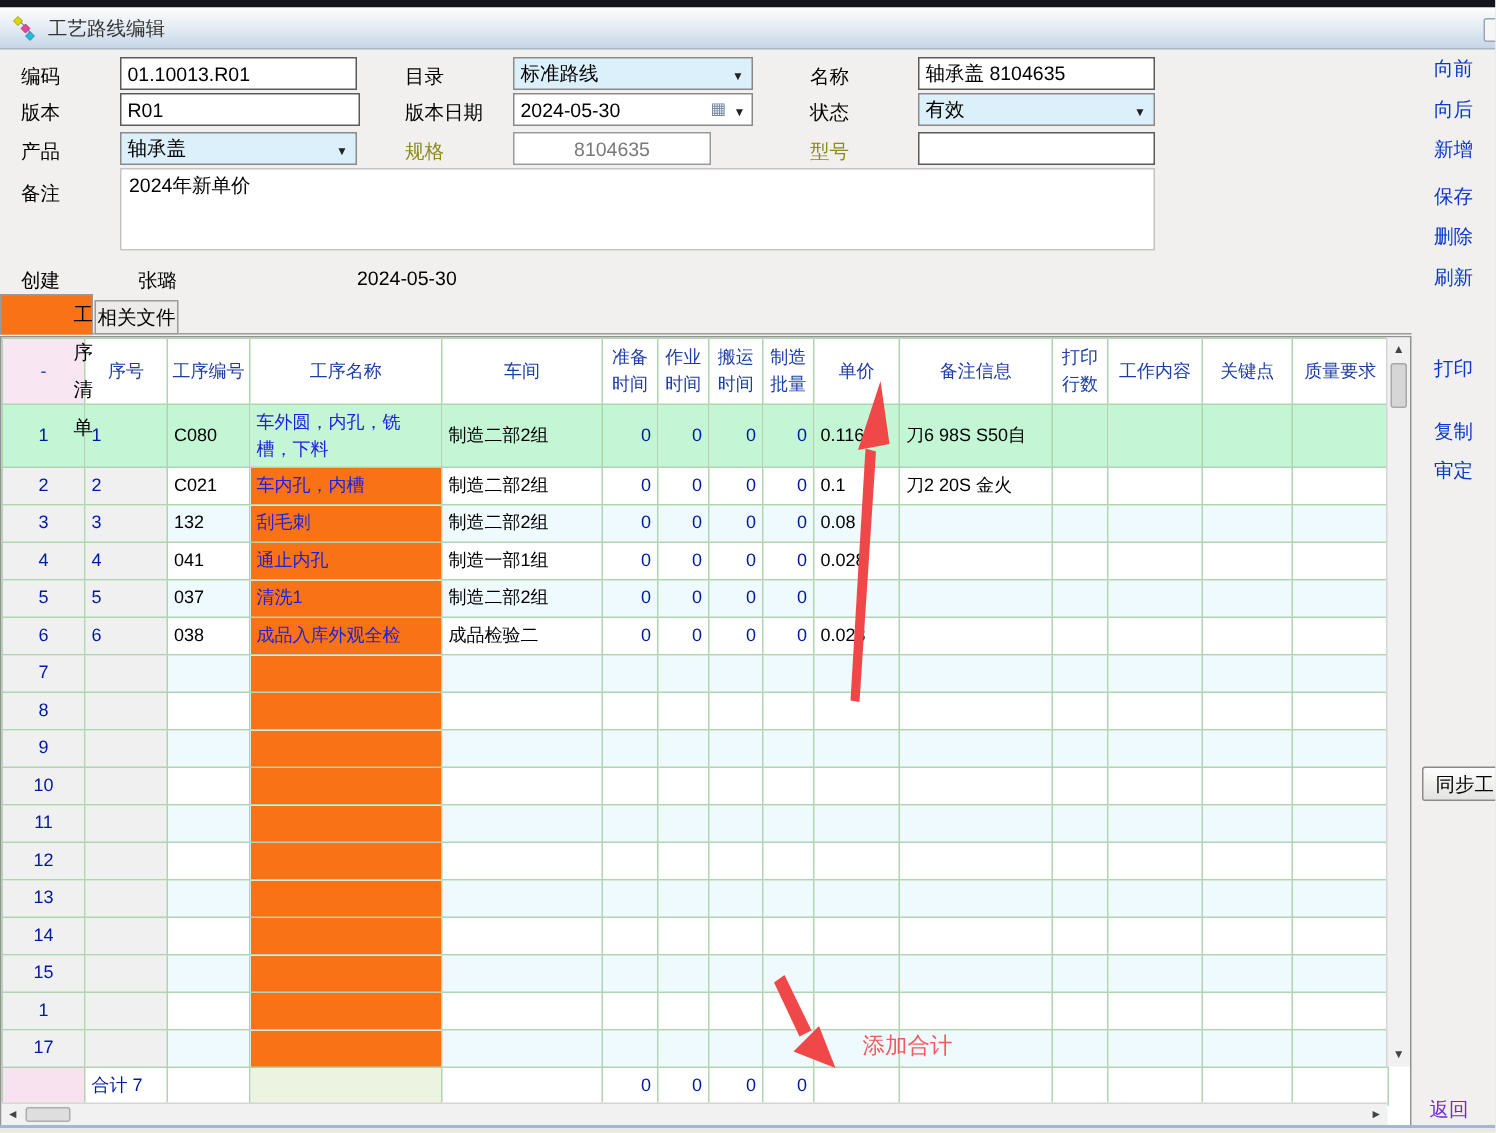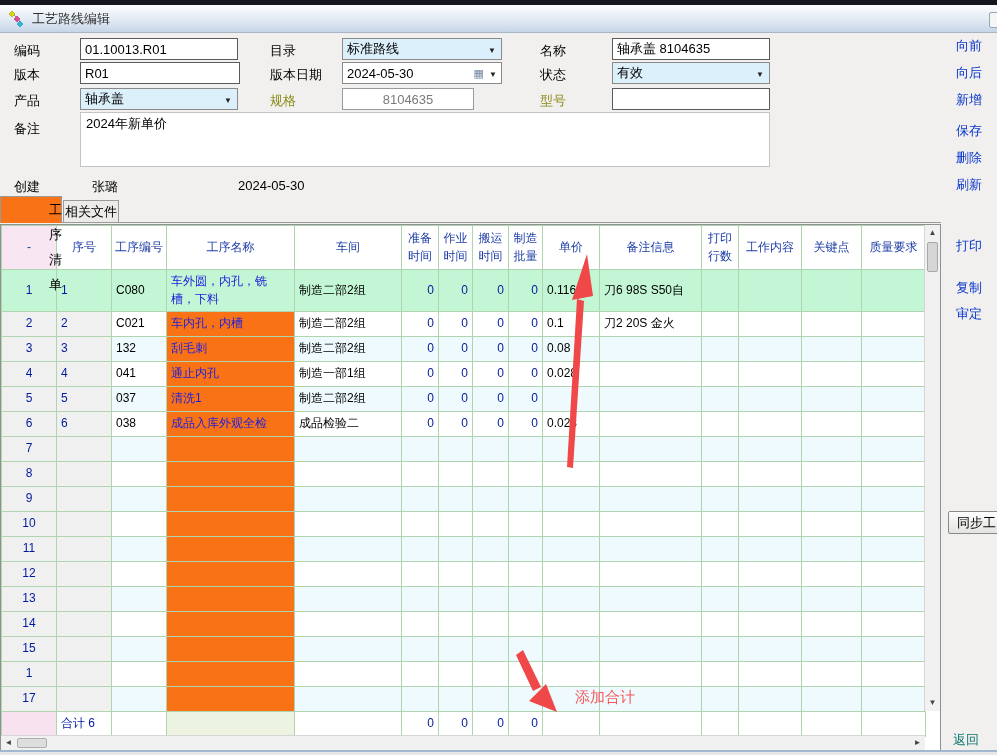--- a/index.html
+++ b/index.html
@@ -79,21 +79,21 @@
   .hsb .lf,.hsb .rt{position:absolute;top:0;width:15px;height:14px;text-align:center;font-size:8px;color:#444;line-height:14px;}
   .hsb .lf{left:0;} .hsb .rt{right:0;}
   .hsb .thumb{position:absolute;left:16px;top:2px;width:30px;height:10px;background:#dedede;border:1px solid #aeaeae;border-radius:2px;}
   
   .slink{position:absolute;left:956px;color:#0a36cc;font-size:13px;white-space:nowrap;cursor:pointer;}
   .syncbtn{
     position:absolute;left:948px;top:511px;width:58px;height:23px;
     background:linear-gradient(#fdfdfd,#e3e3e1);border:1px solid #8a8a8a;border-radius:2px;
     font-size:13px;text-align:left;padding-left:8px;white-space:nowrap;overflow:hidden;font-family:inherit;
   }
-  .retlink{position:absolute;left:953px;top:731px;color:#0f766e;font-size:13px;white-space:nowrap;cursor:pointer;}
+  .retlink{position:absolute;left:953px;top:731px;color:#6d28d9;font-size:13px;white-space:nowrap;cursor:pointer;}
   
   .overlay{position:absolute;left:0;top:0;width:997px;height:755px;pointer-events:none;z-index:50;}
   .addtotal{position:absolute;left:575px;top:688px;color:#f4595c;font-size:15px;z-index:51;pointer-events:none;}
   .bottom-strip{position:absolute;left:0;top:750px;width:997px;height:2px;background:#a2b8d0;}
   .bottom-gray{position:absolute;left:0;top:752px;width:997px;height:3px;background:#e9e8e6;}
 </style>
 </head>
 <body>
 
 <div class="window">
@@ -481,21 +481,21 @@
             <td class="c8"></td>
             <td class="c9"></td>
             <td class="c10"></td>
             <td class="c11"></td>
             <td class="c12"></td>
             <td class="c13"></td>
             <td class="c14"></td>
           </tr>
           <tr class="footer">
             <td class="c0"></td>
-            <td class="c1">合计 6</td>
+            <td class="c1">合计 7</td>
             <td class="c2"></td>
             <td class="c3"></td>
             <td class="c4"></td>
             <td class="c5">0</td>
             <td class="c6">0</td>
             <td class="c7">0</td>
             <td class="c8">0</td>
             <td class="c9"></td>
             <td class="c10"></td>
             <td class="c11"></td>

